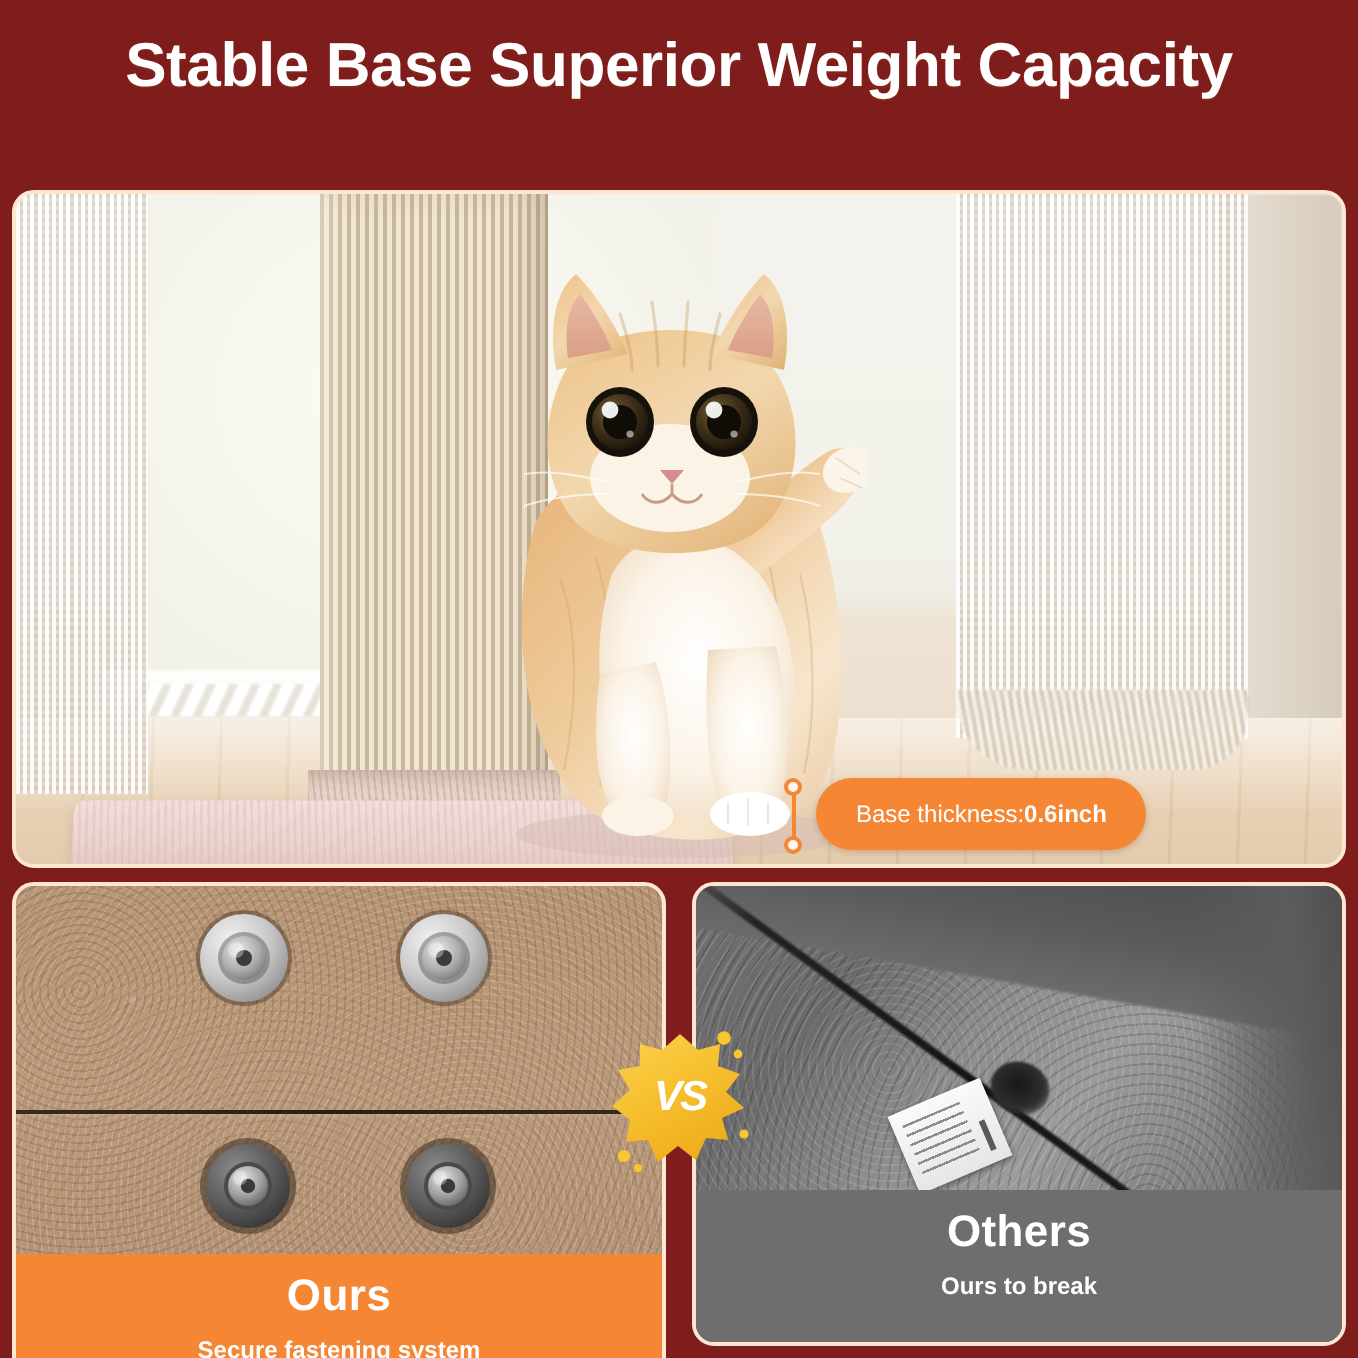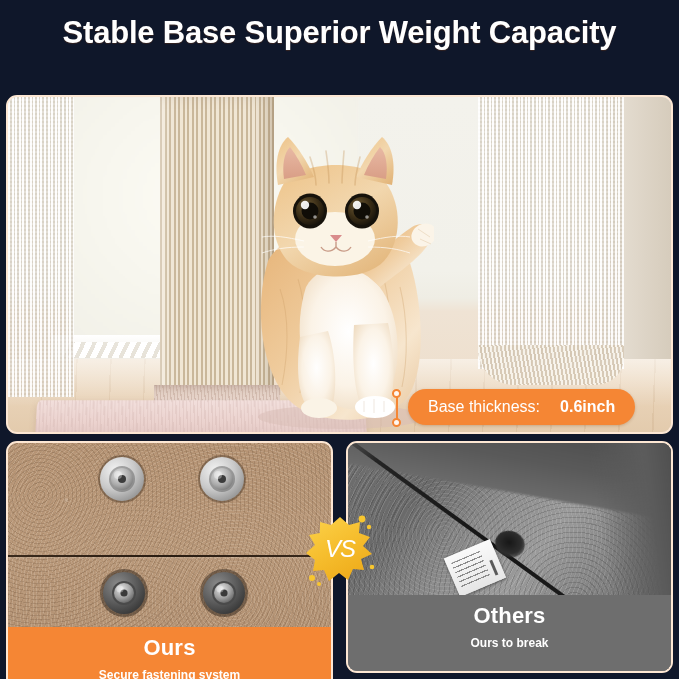--- a/index.html
+++ b/index.html
@@ -9,21 +9,21 @@
     width: 679px;
     height: 679px;
     overflow: hidden;
     font-family: "Liberation Sans", sans-serif;
   }
 
   #page {
     position: relative;
     width: 679px;
     height: 679px;
-    background: #0f172a;
+    background: #7f1d1d;
   }
 
   
   .header {
     position: absolute;
     left: 0; top: 0;
     width: 679px;
     height: 92px;
     text-align: center;
   }
@@ -222,24 +222,23 @@
   
   .thickness-badge {
     position: absolute;
     left: 400px; top: 292px;
     height: 36px;
     padding: 0 20px;
     display: flex; align-items: center;
     background: #F58634;
     border-radius: 18px;
     color: #FFFFFF;
-    font-size: 16px;
+    font-size: 12px;
     white-space: nowrap;
     box-shadow: 0 1px 3px rgba(120,60,10,0.25);
-    gap: 20px;
   }
   .thickness-badge .label { font-weight: normal; }
   .thickness-badge .value { font-weight: bold; }
 
   
   .board {
     position: absolute; inset: 0;
     background:
       radial-gradient(circle at 18% 22%, rgba(255,255,255,0.14) 0 2px, rgba(0,0,0,0) 2px),
       linear-gradient(to bottom, #BC9C7D 0%, #B3907093 0%, #B99879 40%, #AF8E70 100%);
@@ -368,22 +367,22 @@
   .vs-badge {
     position: absolute;
     left: 302px; top: 512px;
     width: 76px; height: 76px;
     z-index: 40;
   }
   .vs-text {
     position: absolute;
     inset: 0;
     display: flex; align-items: center; justify-content: center;
-    font-size: 24px;
-    font-weight: normal;
+    font-size: 21px;
+    font-weight: bold;
     font-style: italic;
     color: #FFFFFF;
     letter-spacing: -1px;
     padding-bottom: 2px;
   }
 </style>
 </head>
 <body>
 
 <div id="page">

